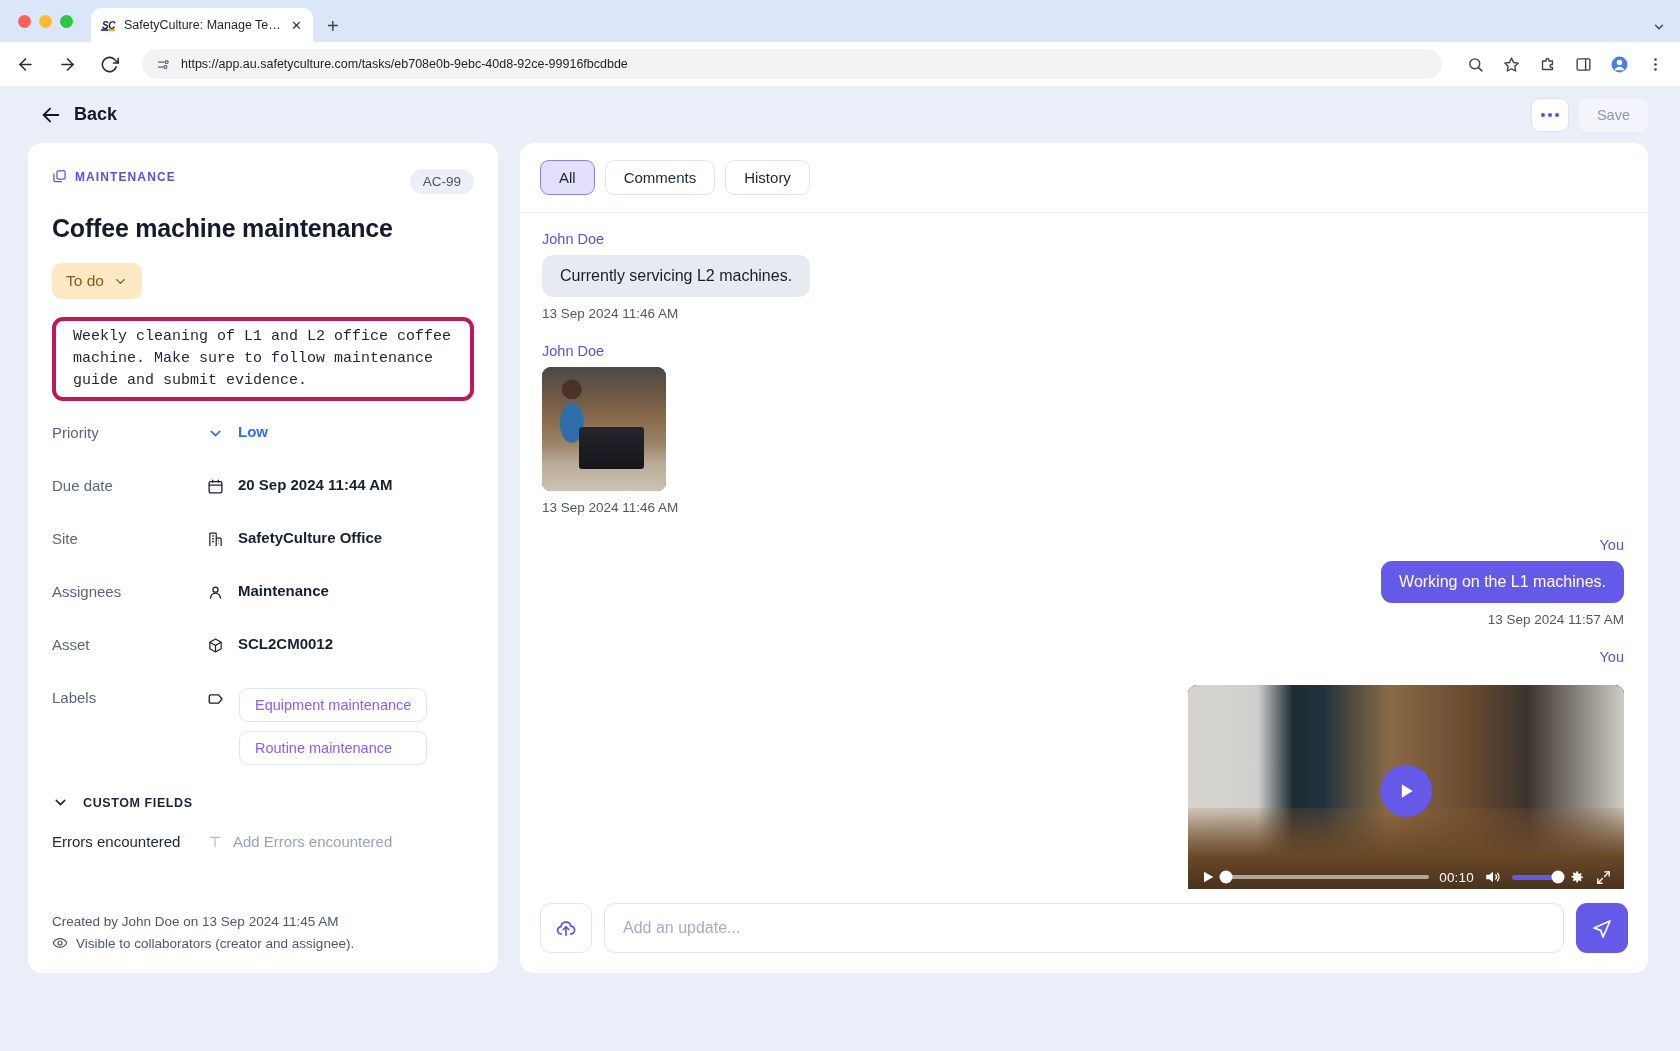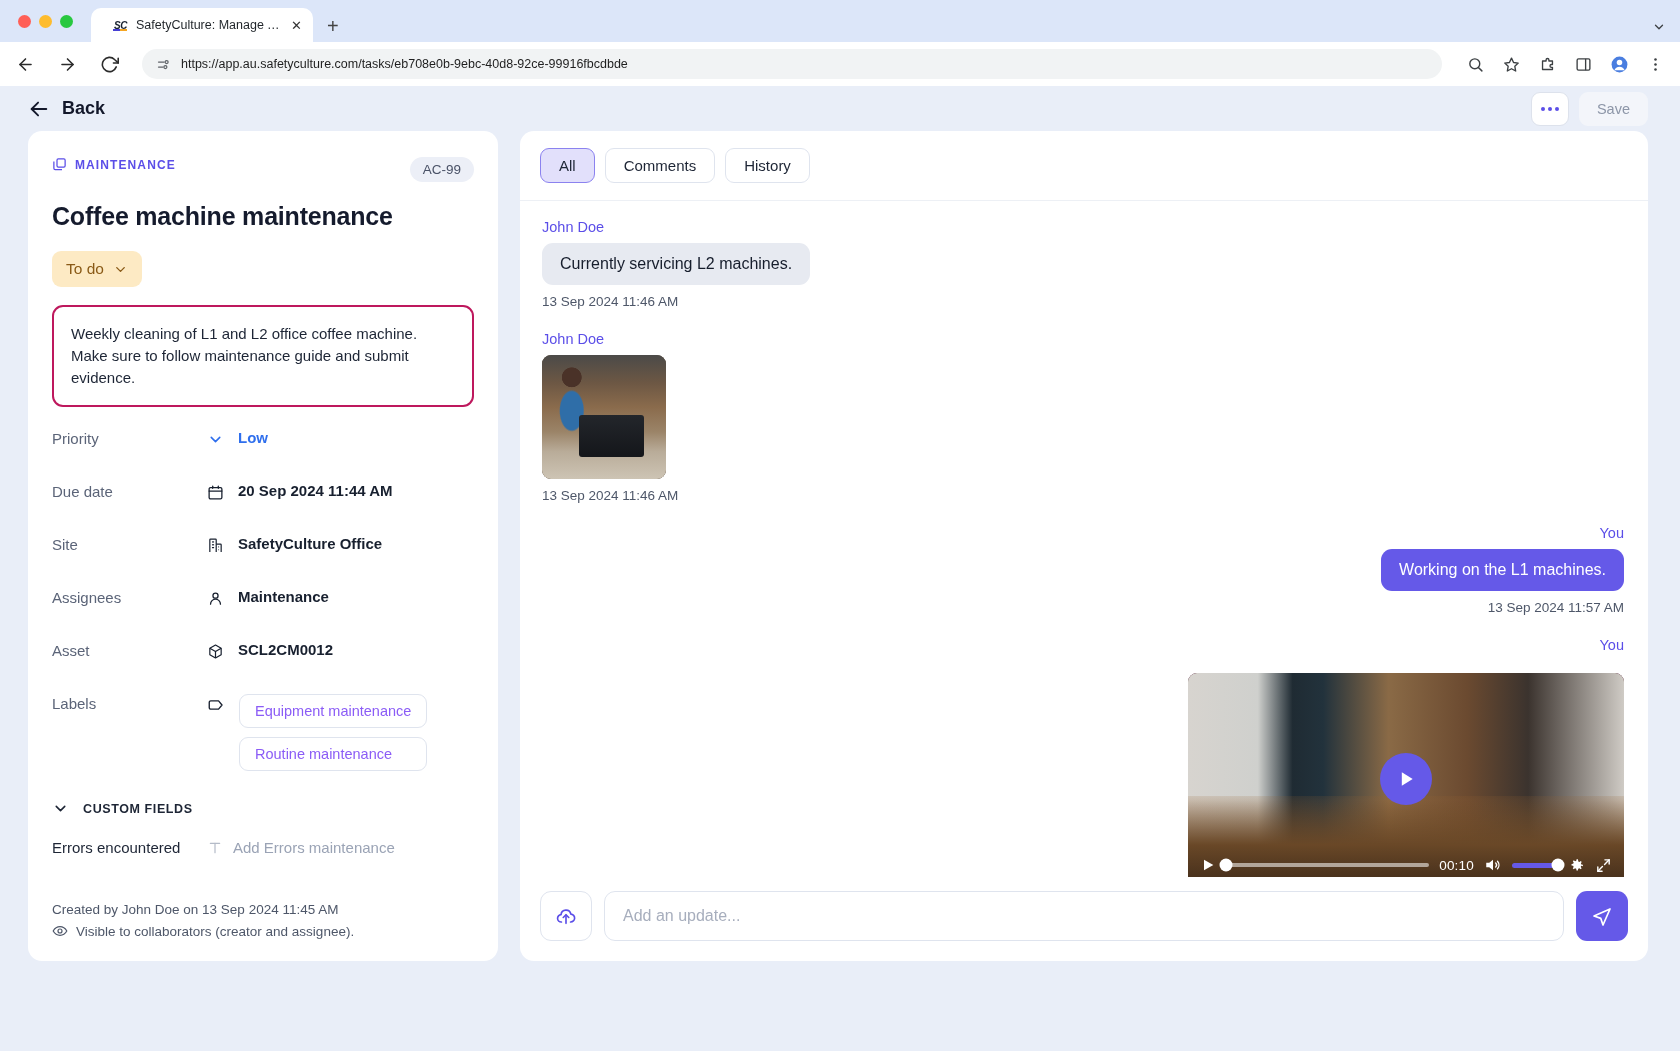--- a/index.html
+++ b/index.html
@@ -24,21 +24,21 @@
   .dot.green { background: #28c840; }
 
   .tab {
     height: 34px; width: 222px; background: #ffffff; border-radius: 10px 10px 0 0;
     display: flex; align-items: center; gap: 7px; padding: 0 9px; margin-left: 8px;
     position: relative;
   }
   .tab-favicon {
     width: 17px; height: 17px; flex: none; display: flex; align-items: center; justify-content: center;
     font-size: 10px; font-weight: bold; font-style: italic; color: #17202e;
-    letter-spacing: -0.5px; position: relative; margin-left: 12px;
+    letter-spacing: -0.5px; position: relative;
   }
   .tab-favicon::after {
     content:""; position:absolute; left:1px; right:2px; bottom:3px; height:2px;
     background: linear-gradient(to right,#4740d4 50%, #f5a623 50%);
   }
   .tab-title {
     font-size: 12.5px; color: #1f2429; white-space: nowrap; overflow: hidden;
     text-overflow: ellipsis; flex: 1;
   }
   .tab-close { font-size: 13px; color: #333; cursor: pointer; line-height: 1; padding: 2px; }
@@ -58,21 +58,21 @@
     display: flex; align-items: center; gap: 10px; padding: 0 14px; margin: 0 6px;
   }
   .omnibox .url { font-size: 12.5px; color: #1f1f1f; white-space: nowrap; }
   .tb-right { display: flex; align-items: center; gap: 6px; }
 
   
   .app {
     flex: 1; background: #e9eef8; overflow: hidden; position: relative;
   }
   .app-header {
-    height: 45px; display: flex; align-items: center; padding: 0 32px 0 28px;
+    height: 57px; display: flex; align-items: center; padding: 0 32px 0 40px;
   }
   .back-btn {
     display: flex; align-items: center; gap: 12px; cursor: pointer;
     color: #13182b; font-size: 18px; font-weight: 600;
   }
   .header-actions { margin-left: auto; display: flex; align-items: center; gap: 10px; }
   .icon-btn-more {
     width: 38px; height: 34px; background: #fff; border: 1px solid #dde2ec; border-radius: 9px;
     display: flex; align-items: center; justify-content: center; gap: 3px; cursor: pointer;
   }
@@ -104,23 +104,24 @@
   }
   .task-title {
     font-size: 25px; font-weight: 700; color: #151b2d; margin-top: 20px; letter-spacing: -0.2px;
   }
   .status-chip {
     margin-top: 20px; align-self: flex-start; background: #fdeac4; color: #8a5a16;
     border-radius: 9px; padding: 9px 14px; font-size: 15.5px; display: flex;
     align-items: center; gap: 9px; cursor: pointer;
   }
   .desc-box {
-    margin-top: 18px; border: 2px solid #be185d; border-radius: 11px;
-    padding: 16px 17px; font-size: 15px; line-height: 1.47; color: #1d2535;
+    margin-top: 18px; border: 4px solid #be185d; border-radius: 11px;
+    padding: 5px 17px; font-size: 15px; line-height: 1.47; color: #1d2535;
     cursor: text;
+    font-family: Liberation Mono, monospace;
   }
 
   .fields { margin-top: 22px; }
   .field-row {
     display: flex; align-items: flex-start; min-height: 34px; margin-bottom: 19px;
   }
   .field-label { width: 155px; flex: none; font-size: 15px; color: #5b6478; padding-top: 1px; }
   .field-value {
     display: flex; align-items: flex-start; gap: 14px; font-size: 15px;
     color: #18202f; font-weight: 600; cursor: pointer;
@@ -491,21 +492,21 @@
           <span class="cf-label">CUSTOM FIELDS</span>
         </div>
 
         <div class="cf-row">
           <div class="cf-name">Errors encountered</div>
           <div class="cf-placeholder">
             <svg width="16" height="16" viewBox="0 0 24 24" fill="none" stroke="#b4bbc8" stroke-width="1.8" stroke-linecap="round">
                 <line x1="5" y1="5" x2="19" y2="5"></line>
                 <line x1="12" y1="5" x2="12" y2="19"></line>
               </svg>
-            <span>Add Errors maintenance</span>
+            <span>Add Errors encountered</span>
           </div>
         </div>
 
         <div class="card-footer">
           <div class="footer-line1">Created by John Doe on 13 Sep 2024 11:45 AM</div>
           <div class="footer-line2">
             <svg width="16" height="16" viewBox="0 0 24 24" fill="none" stroke="#4e5769" stroke-width="1.8">
                 <path d="M1.8 12S5.5 5.5 12 5.5 22.2 12 22.2 12 18.5 18.5 12 18.5 1.8 12 1.8 12z"></path>
                 <circle cx="12" cy="12" r="3"></circle>
               </svg>

